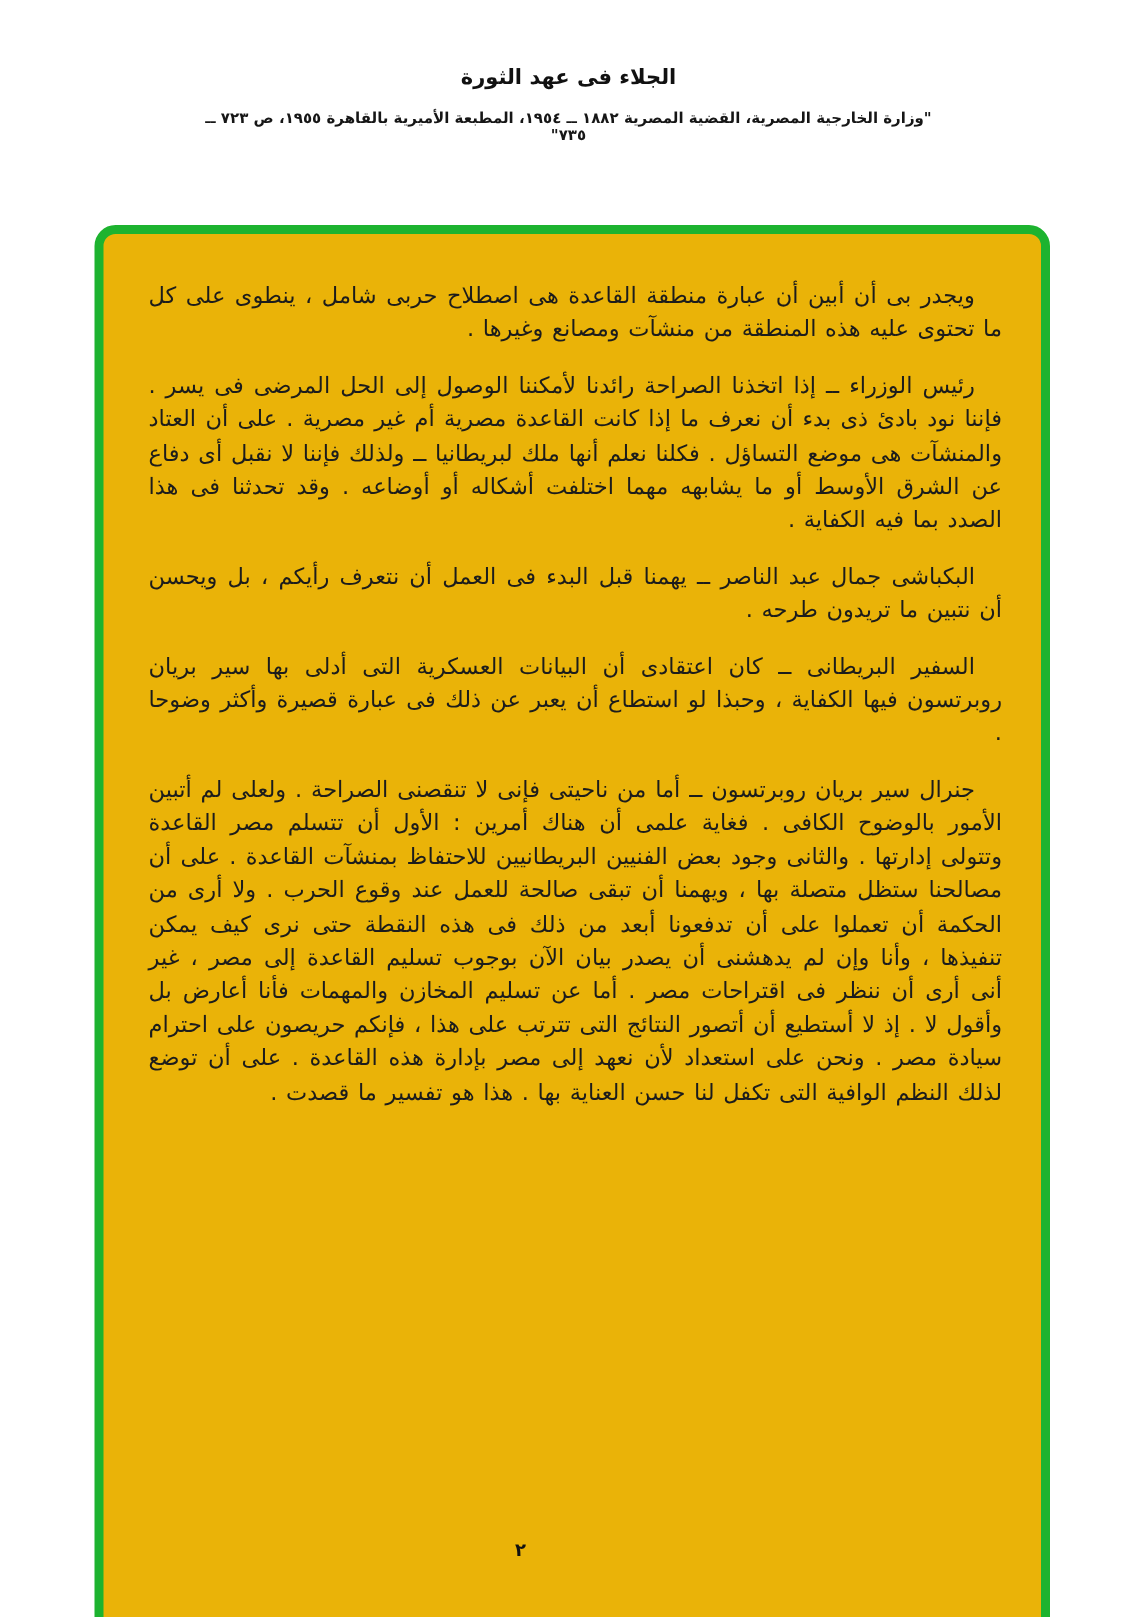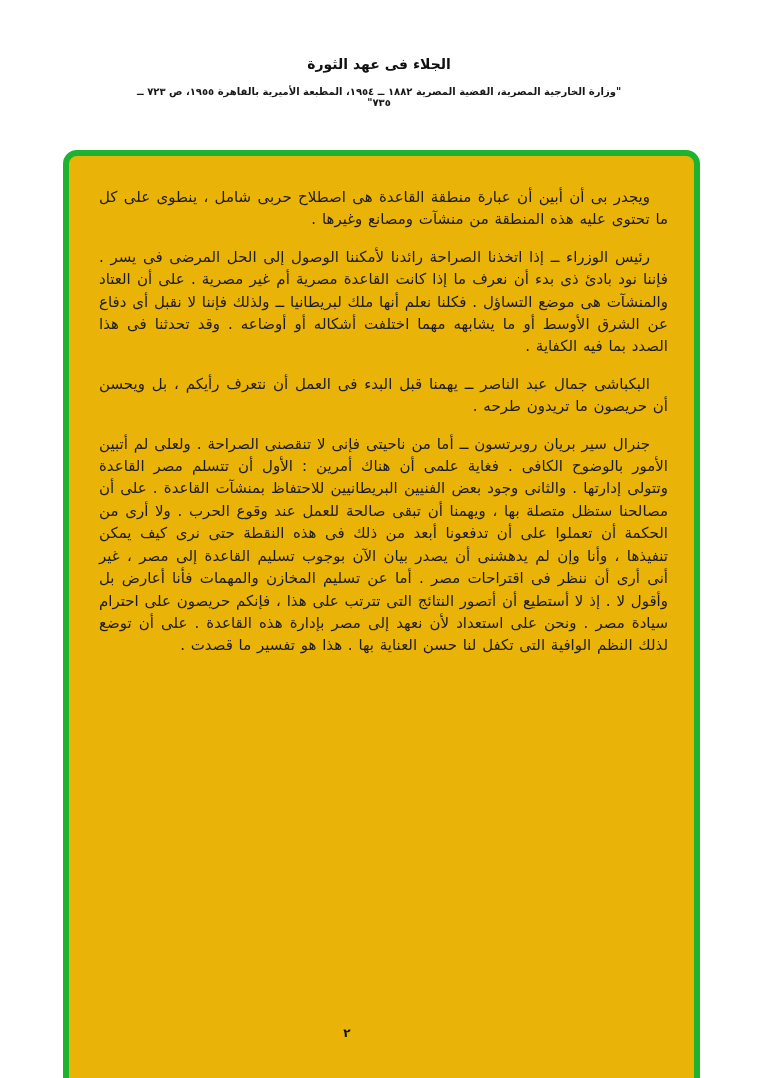--- a/index.html
+++ b/index.html
@@ -20,21 +20,21 @@
     top: 44px;
     left: 0;
     width: 758px;
     text-align: center;
     direction: rtl;
   }
   .doc-title {
     font-size: 14px;
     font-weight: bold;
     color: #111;
-    margin: 12px 0 14px 0;
+    margin: 0 0 14px 0;
     letter-spacing: 0.2px;
   }
   .doc-subtitle {
     font-size: 12.5px;
     font-weight: bold;
     color: #111;
     margin: 0 auto 9px auto;
     width: 620px;
   }
   .doc-source {
@@ -88,18 +88,19 @@
 
 <header class="page-header">
   <h1 class="doc-title">الجلاء فى عهد الثورة</h1>
   <div class="doc-source">"وزارة الخارجية المصرية، القضية المصرية ١٨٨٢ ــ ١٩٥٤، المطبعة الأميرية بالقاهرة ١٩٥٥، ص ٧٢٣ ــ ٧٣٥"</div>
 </header>
 
 <section class="doc-frame">
   <div class="doc-body">
     <p class="paragraph">ويجدر بى أن أبين أن عبارة منطقة القاعدة هى اصطلاح حربى شامل ، ينطوى على كل ما تحتوى عليه هذه المنطقة من منشآت ومصانع وغيرها .</p>
     <p class="paragraph">رئيس الوزراء ــ إذا اتخذنا الصراحة رائدنا لأمكننا الوصول إلى الحل المرضى فى يسر . فإننا نود بادئ ذى بدء أن نعرف ما إذا كانت القاعدة مصرية أم غير مصرية . على أن العتاد والمنشآت هى موضع التساؤل . فكلنا نعلم أنها ملك لبريطانيا ــ ولذلك فإننا لا نقبل أى دفاع عن الشرق الأوسط أو ما يشابهه مهما اختلفت أشكاله أو أوضاعه . وقد تحدثنا فى هذا الصدد بما فيه الكفاية .</p>
-    <p class="paragraph">البكباشى جمال عبد الناصر ــ يهمنا قبل البدء فى العمل أن نتعرف رأيكم ، بل ويحسن أن حريصون ما تريدون طرحه .</p>
+    <p class="paragraph">البكباشى جمال عبد الناصر ــ يهمنا قبل البدء فى العمل أن نتعرف رأيكم ، بل ويحسن أن نتبين ما تريدون طرحه .</p>
+    <p class="paragraph">السفير البريطانى ــ كان اعتقادى أن البيانات العسكرية التى أدلى بها سير بريان روبرتسون فيها الكفاية ، وحبذا لو استطاع أن يعبر عن ذلك فى عبارة قصيرة وأكثر وضوحا .</p>
     <p class="paragraph">جنرال سير بريان روبرتسون ــ أما من ناحيتى فإنى لا تنقصنى الصراحة . ولعلى لم أتبين الأمور بالوضوح الكافى . فغاية علمى أن هناك أمرين : الأول أن تتسلم مصر القاعدة وتتولى إدارتها . والثانى وجود بعض الفنيين البريطانيين للاحتفاظ بمنشآت القاعدة . على أن مصالحنا ستظل متصلة بها ، ويهمنا أن تبقى صالحة للعمل عند وقوع الحرب . ولا أرى من الحكمة أن تعملوا على أن تدفعونا أبعد من ذلك فى هذه النقطة حتى نرى كيف يمكن تنفيذها ، وأنا وإن لم يدهشنى أن يصدر بيان الآن بوجوب تسليم القاعدة إلى مصر ، غير أنى أرى أن ننظر فى اقتراحات مصر . أما عن تسليم المخازن والمهمات فأنا أعارض بل وأقول لا . إذ لا أستطيع أن أتصور النتائج التى تترتب على هذا ، فإنكم حريصون على احترام سيادة مصر . ونحن على استعداد لأن نعهد إلى مصر بإدارة هذه القاعدة . على أن توضع لذلك النظم الوافية التى تكفل لنا حسن العناية بها . هذا هو تفسير ما قصدت .</p>
   </div>
 </section>
 
 <div class="page-number">٢</div>
 
 </body></html>

